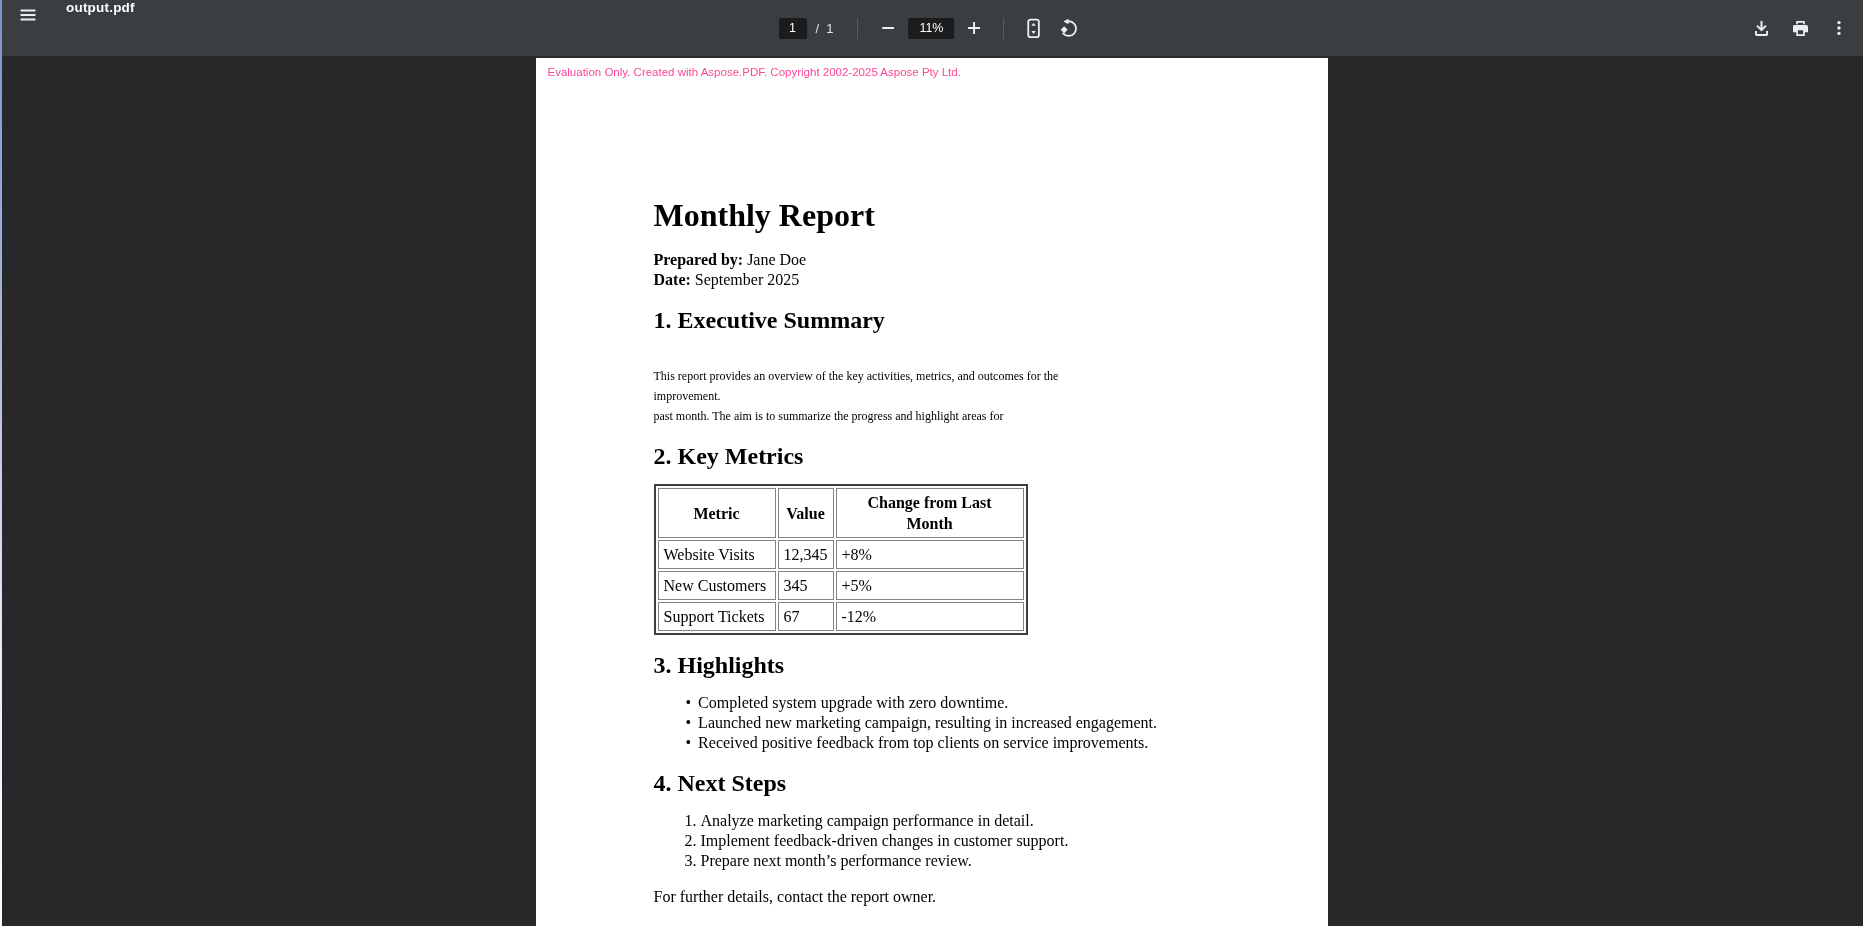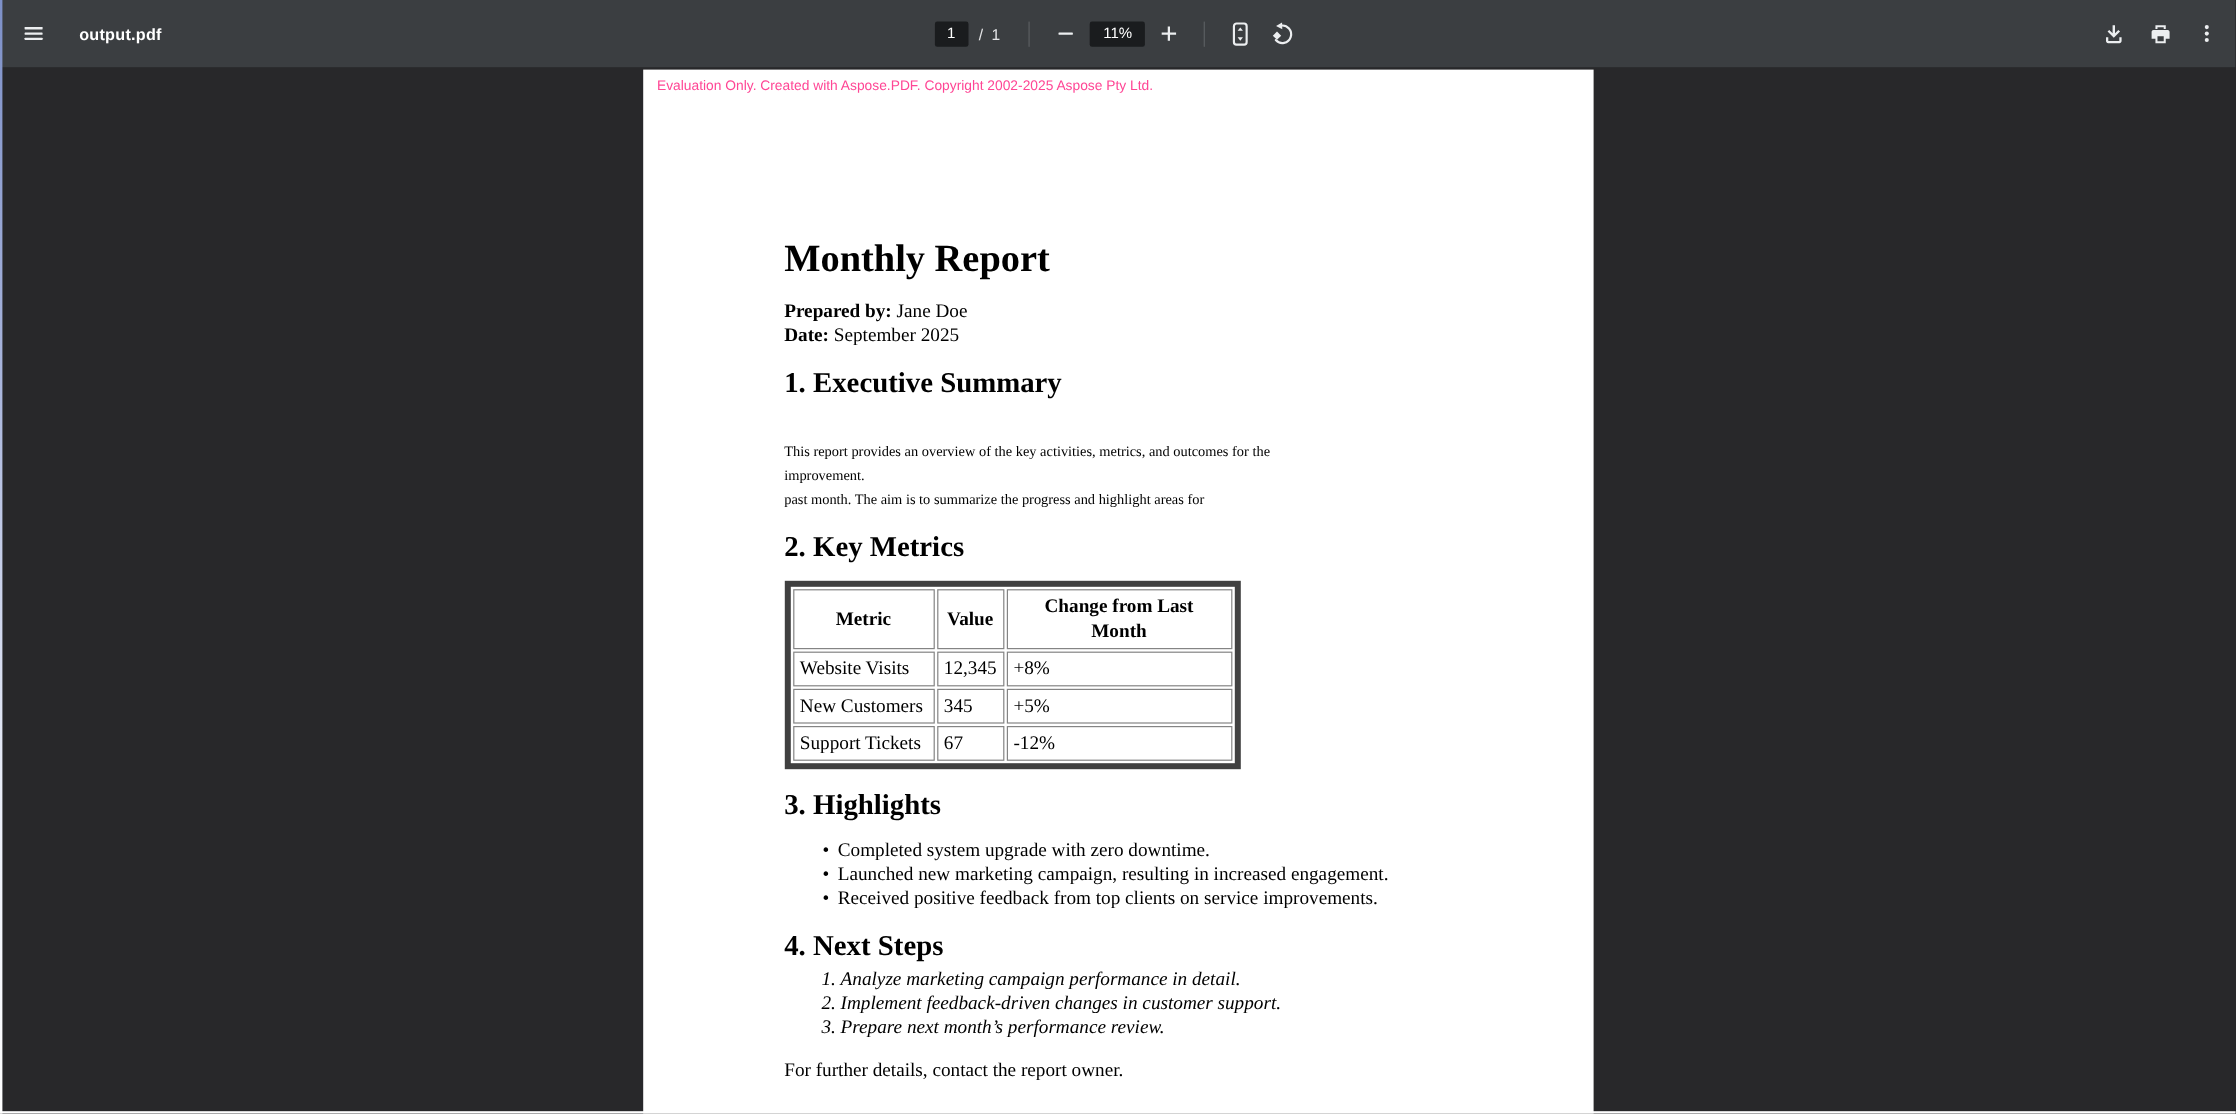--- a/index.html
+++ b/index.html
@@ -11,21 +11,21 @@
   html,body{width:1863px; height:928px; overflow:hidden;}
   body{font-family:"Liberation Sans", sans-serif; background:var(--viewer-bg);}
 
   
   .edge-left{position:absolute; left:0; top:0; width:2px; height:100%; z-index:60;
     background:linear-gradient(#7d90c8 0%, #aab6dc 35%, #e8ecf7 70%, #ffffff 100%);}
   .edge-bottom{position:absolute; left:0; bottom:0; width:100%; height:2px; background:#ffffff; z-index:59;}
 
   
   .toolbar{position:relative; height:56px; background:var(--toolbar-bg);
-    display:flex; align-items:center; color:var(--toolbar-text); z-index:10;}
+    display:flex; color:var(--toolbar-text); z-index:10;}
   .tb-btn{display:flex; align-items:center; justify-content:center;
     width:30px; height:30px; border:none; background:transparent; cursor:pointer;
     border-radius:50%; flex:0 0 auto;}
   .tb-btn svg{display:block;}
   .menu-btn{margin-left:13px;}
   .file-title{margin-left:23px; font-size:13.5px; font-weight:700; letter-spacing:.2px; color:#fff;}
 
   .tb-center{position:absolute; left:50%; top:0; height:56px; transform:translateX(-50%);
     display:flex; align-items:center;}
   .page-input{width:28px; height:21px; background:var(--input-bg); color:#fff; border:none;
@@ -45,30 +45,30 @@
     color:var(--watermark-pink); font-family:"Liberation Sans",sans-serif;}
 
   .doc{padding:0 118px; font-family:"Liberation Serif", serif;}
   .doc h1{font-size:32px; line-height:37px; font-weight:700; margin-top:118px;}
   .meta{margin-top:16px; font-size:16px; line-height:20px;}
   .doc h2{font-size:24px; line-height:28px; font-weight:700; margin-top:16px;}
   .body-p{margin-top:32px; font-size:12px; line-height:20px;}
   .body-p span{display:block; white-space:nowrap;}
 
   table.metrics{margin-top:14px; border-collapse:separate; border-spacing:2px;
-    border:5px solid #404040; background:#fff;}
+    border:2px solid #404040; background:#fff;}
   table.metrics th, table.metrics td{border:1px solid #848484; font-size:16px; line-height:21px;}
   table.metrics th{font-weight:700; text-align:center; padding:3px 6px;}
   table.metrics td{text-align:left; padding:3px 5px;}
   .col-metric{width:118px;} .col-value{width:54px;} .col-change{width:188px;}
 
   ul.hl{margin-top:14px; list-style:none; padding-left:32px;}
   ul.hl li{font-size:16px; line-height:20px;}
   ul.hl li::before{content:"•"; margin-right:7px;}
-  ol.steps{margin-top:4px; padding-left:47px;font-style:italic;}
+  ol.steps{margin-top:14px; padding-left:47px;}
   ol.steps li{font-size:16px; line-height:20px;}
   .closing{margin-top:16px; font-size:16px; line-height:20px;}
 
   .icon{display:flex; align-items:center; justify-content:center;}
 </style>
 </head>
 <body>
 
 <div class="edge-left"></div>
 <div class="edge-bottom"></div>

